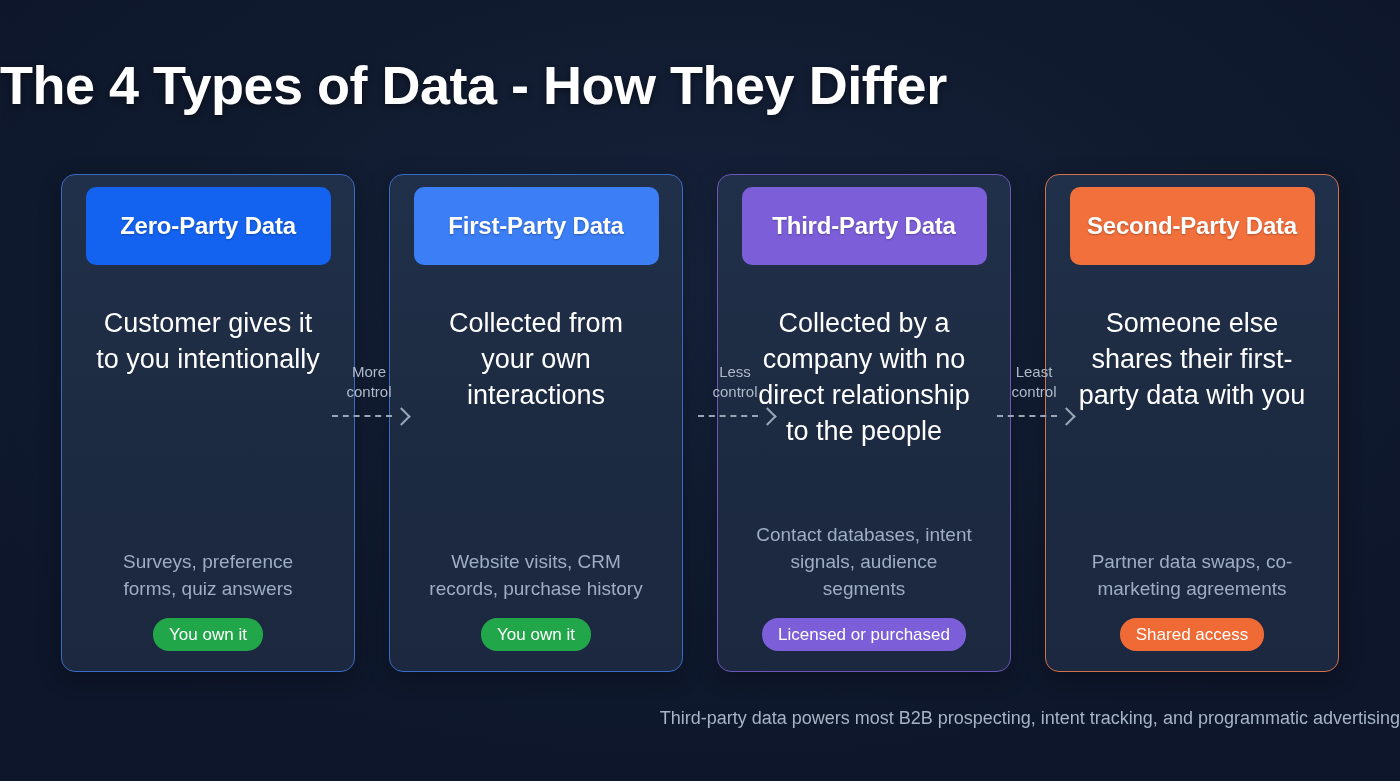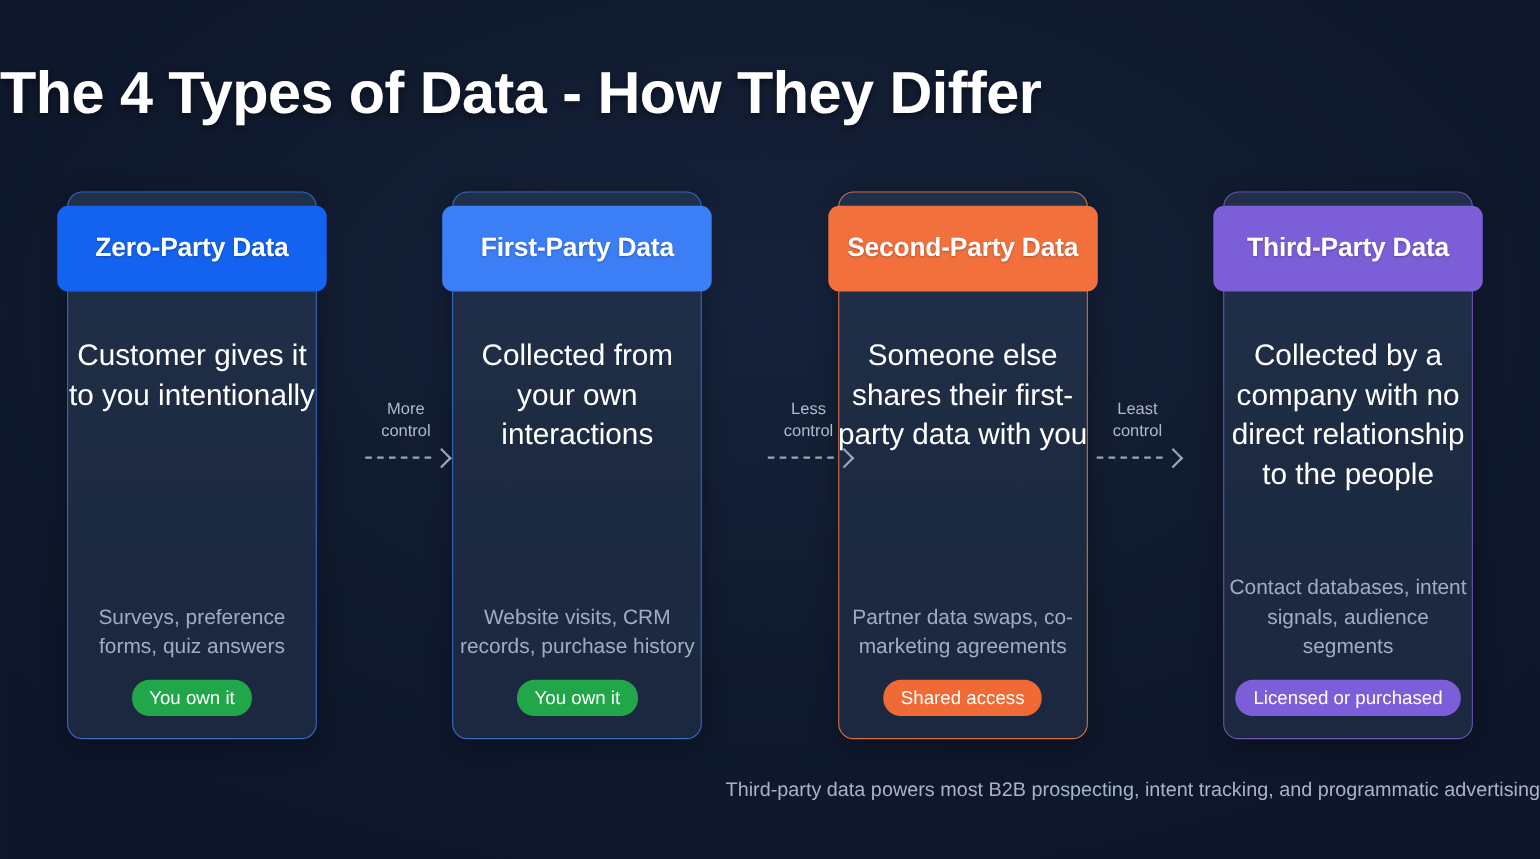--- a/index.html
+++ b/index.html
@@ -53,21 +53,21 @@
     top: 174px;
     left: 61px;
     width: 1278px;
     height: 498px;
     display: flex;
     justify-content: space-between;
     z-index: 2;
   }
   .card {
     position: relative;
-    width: 227px;
+    width: 294px;
     height: 498px;
     box-sizing: border-box;
     border-radius: 14px;
     border: 1px solid #3a6bc4;
     background: linear-gradient(180deg, #21304a 0%, #1d2b42 48%, #1b2840 100%);
     box-shadow: 0 6px 22px rgba(0,0,0,.30);
     display: flex;
     flex-direction: column;
     align-items: center;
     padding: 12px 12px 20px 12px;
@@ -198,34 +198,34 @@
     </div>
 
     <div class="card">
       <div class="pill-header" style="background:#3b7ef5;text-align:right;">First-Party Data</div>
       <div class="desc">Collected from your own interactions</div>
       <div class="spacer"></div>
       <div class="examples">Website visits, CRM records, purchase history</div>
       <div class="badge" style="background:#22a64a;">You own it</div>
     </div>
 
+    <div class="card accent-purple">
+      <div class="pill-header" style="background:#7c5fd8;">Third-Party Data</div>
+      <div class="desc">Collected by a company with no direct relationship to the people</div>
+      <div class="spacer"></div>
+      <div class="examples">Contact databases, intent signals, audience segments</div>
+      <div class="badge" style="background:#7c5fd8;">Licensed or purchased</div>
+    </div>
+
     <div class="card accent-orange">
       <div class="pill-header" style="background:#f2703c;">Second-Party Data</div>
       <div class="desc">Someone else shares their first-party data with you</div>
       <div class="spacer"></div>
       <div class="examples">Partner data swaps, co-marketing agreements</div>
       <div class="badge" style="background:#ef6a34;">Shared access</div>
-    </div>
-
-    <div class="card accent-purple">
-      <div class="pill-header" style="background:#7c5fd8;">Third-Party Data</div>
-      <div class="desc">Collected by a company with no direct relationship to the people</div>
-      <div class="spacer"></div>
-      <div class="examples">Contact databases, intent signals, audience segments</div>
-      <div class="badge" style="background:#7c5fd8;">Licensed or purchased</div>
     </div>
 
   </div>
 
   <div class="connector" id="conn-0">
     <div class="clabel">More</div>
     <div class="clabel">control</div>
     <div class="arrow">
       <span class="dash"></span>
       <span class="head"></span>

